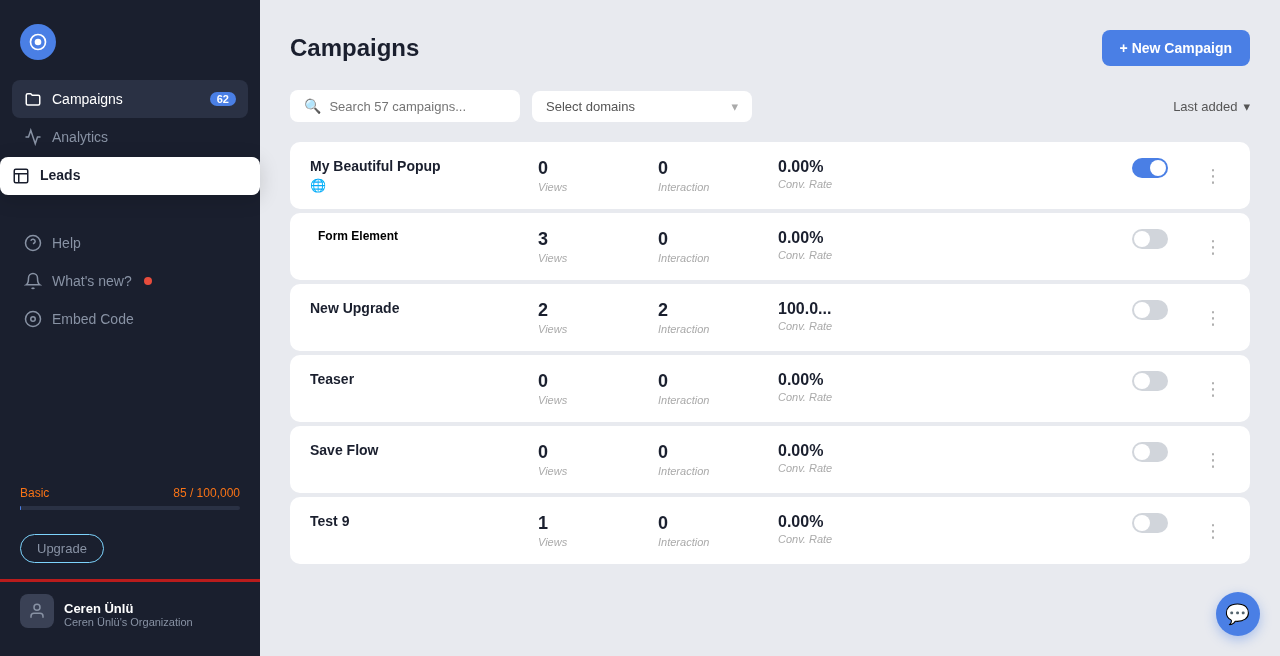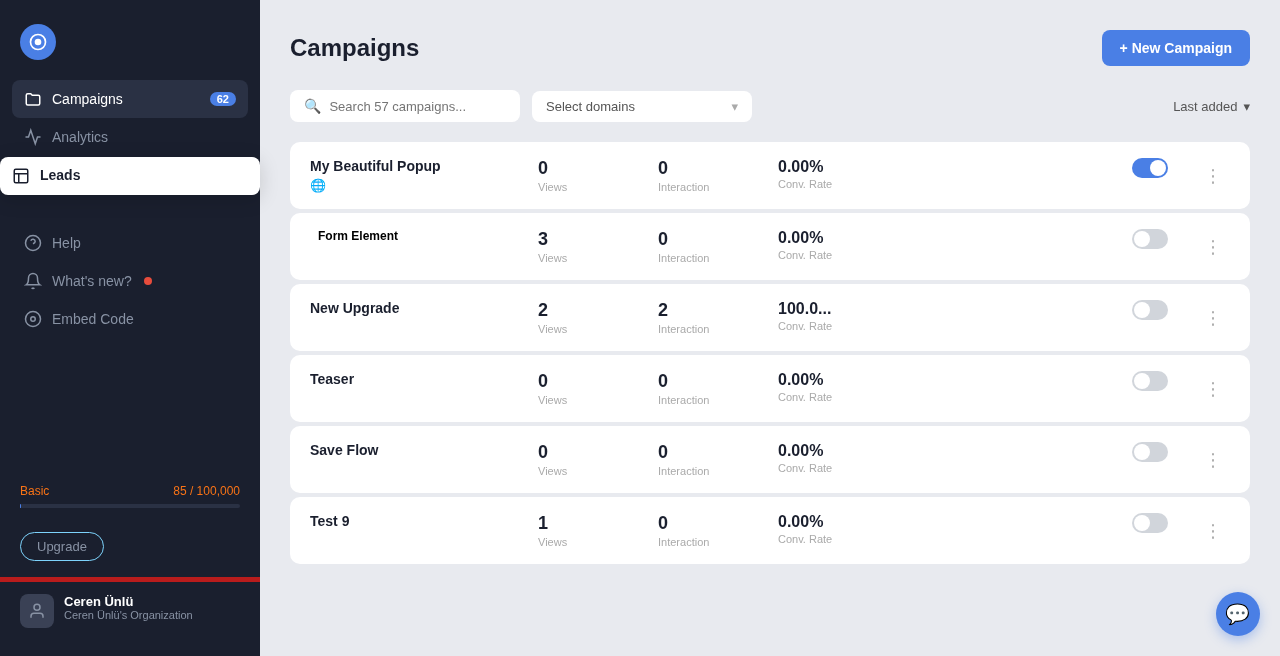--- a/index.html
+++ b/index.html
@@ -94,23 +94,23 @@
       padding: 6px 16px;
       border: 1px solid #7dd3fc;
       border-radius: 16px;
       background: transparent;
       color: #8892a4;
       font-size: 13px;
       cursor: pointer;
       width: fit-content;
     }
     .user-section {
-      display: flex; align-items: flex-start; gap: 10px;
+      display: flex; align-items: flex-end; gap: 10px;
       padding: 12px 20px;
-      border-top: 5px solid #b91c1c;
+      border-top: 3px solid #b91c1c;
     }
     .user-avatar {
       width: 34px; height: 34px;
       background: #3a4155;
       border-radius: 8px;
       display: flex; align-items: center; justify-content: center;
       font-size: 14px; color: #8892a4;
     }
     .user-name { font-size: 13px; font-weight: 600; color: white; }
     .user-org { font-size: 11px; color: #8892a4; }
@@ -196,21 +196,21 @@
       display: flex; flex-direction: column; gap: 4px;
     }
     .stats-group {
       display: flex; gap: 60px; flex: 1;
     }
     .stat-item { text-align: left; min-width: 60px; }
     .stat-value {
       font-size: 18px; font-weight: 700; color: #1a1f2e;
     }
     .stat-label {
-      font-size: 11px; color: #aaa; margin-top: 2px;
+      font-size: 11px; color: #aaa; margin-top: 2px; font-style: italic;
     }
     .toggle {
       width: 36px; height: 20px;
       border-radius: 10px;
       position: relative;
       cursor: pointer;
       flex-shrink: 0;
     }
     .toggle.on { background: #4a7fe5; }
     .toggle.off { background: #d1d5db; }

